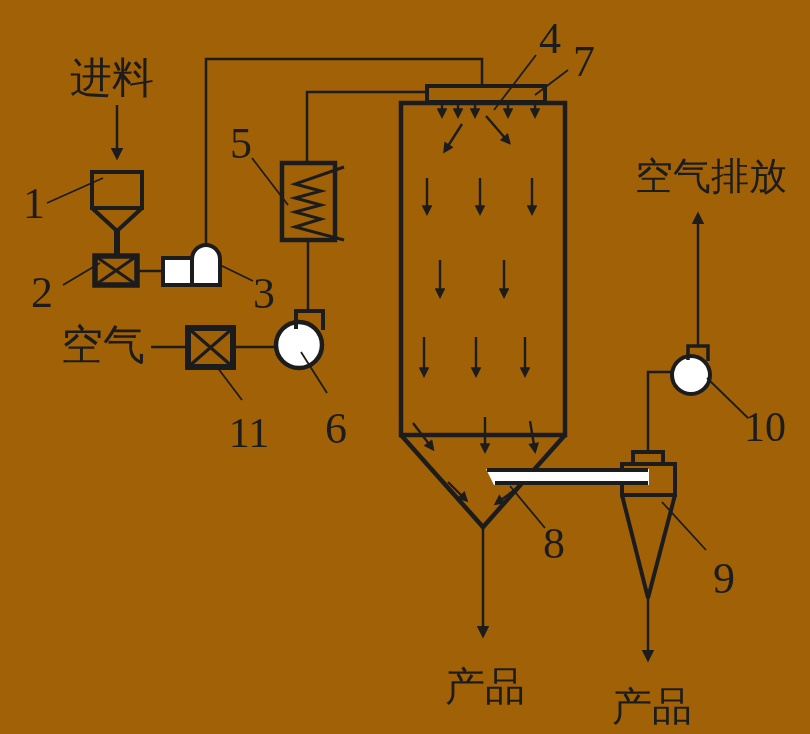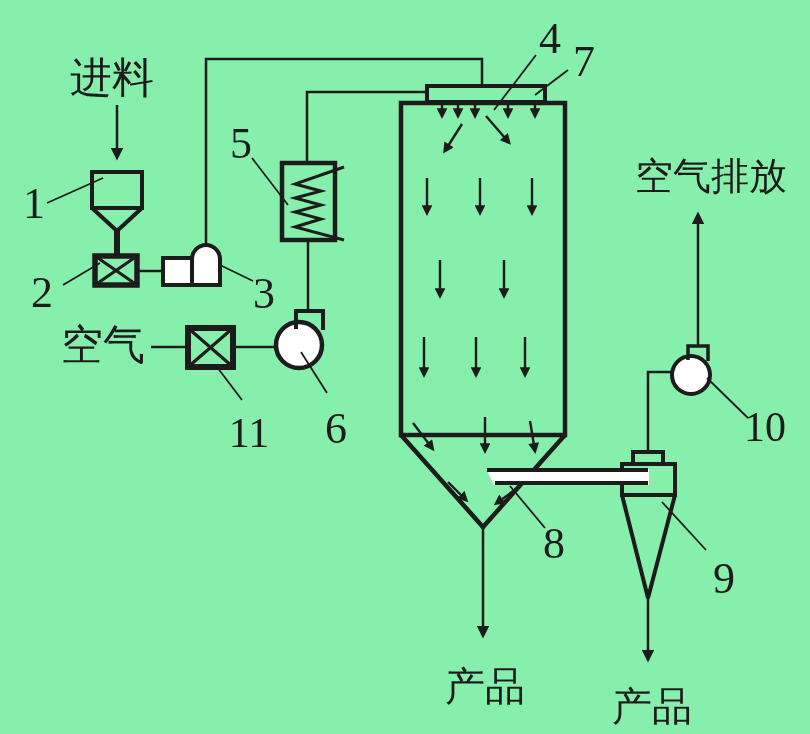--- a/index.html
+++ b/index.html
@@ -4,21 +4,21 @@
 <style>
   html, body {
     margin: 0;
     padding: 0;
     background: #ffffff;
   }
   #stage {
     position: relative;
     width: 810px;
     height: 734px;
-    background: #86efac;
+    background: #a16207;
     overflow: hidden;
   }
   svg { display: block; }
   .cjk {
     font-family: "Liberation Sans", sans-serif;
     fill: #1c1c1c;
   }
   .num {
     font-family: "Liberation Serif", serif;
     fill: #1c1c1c;

